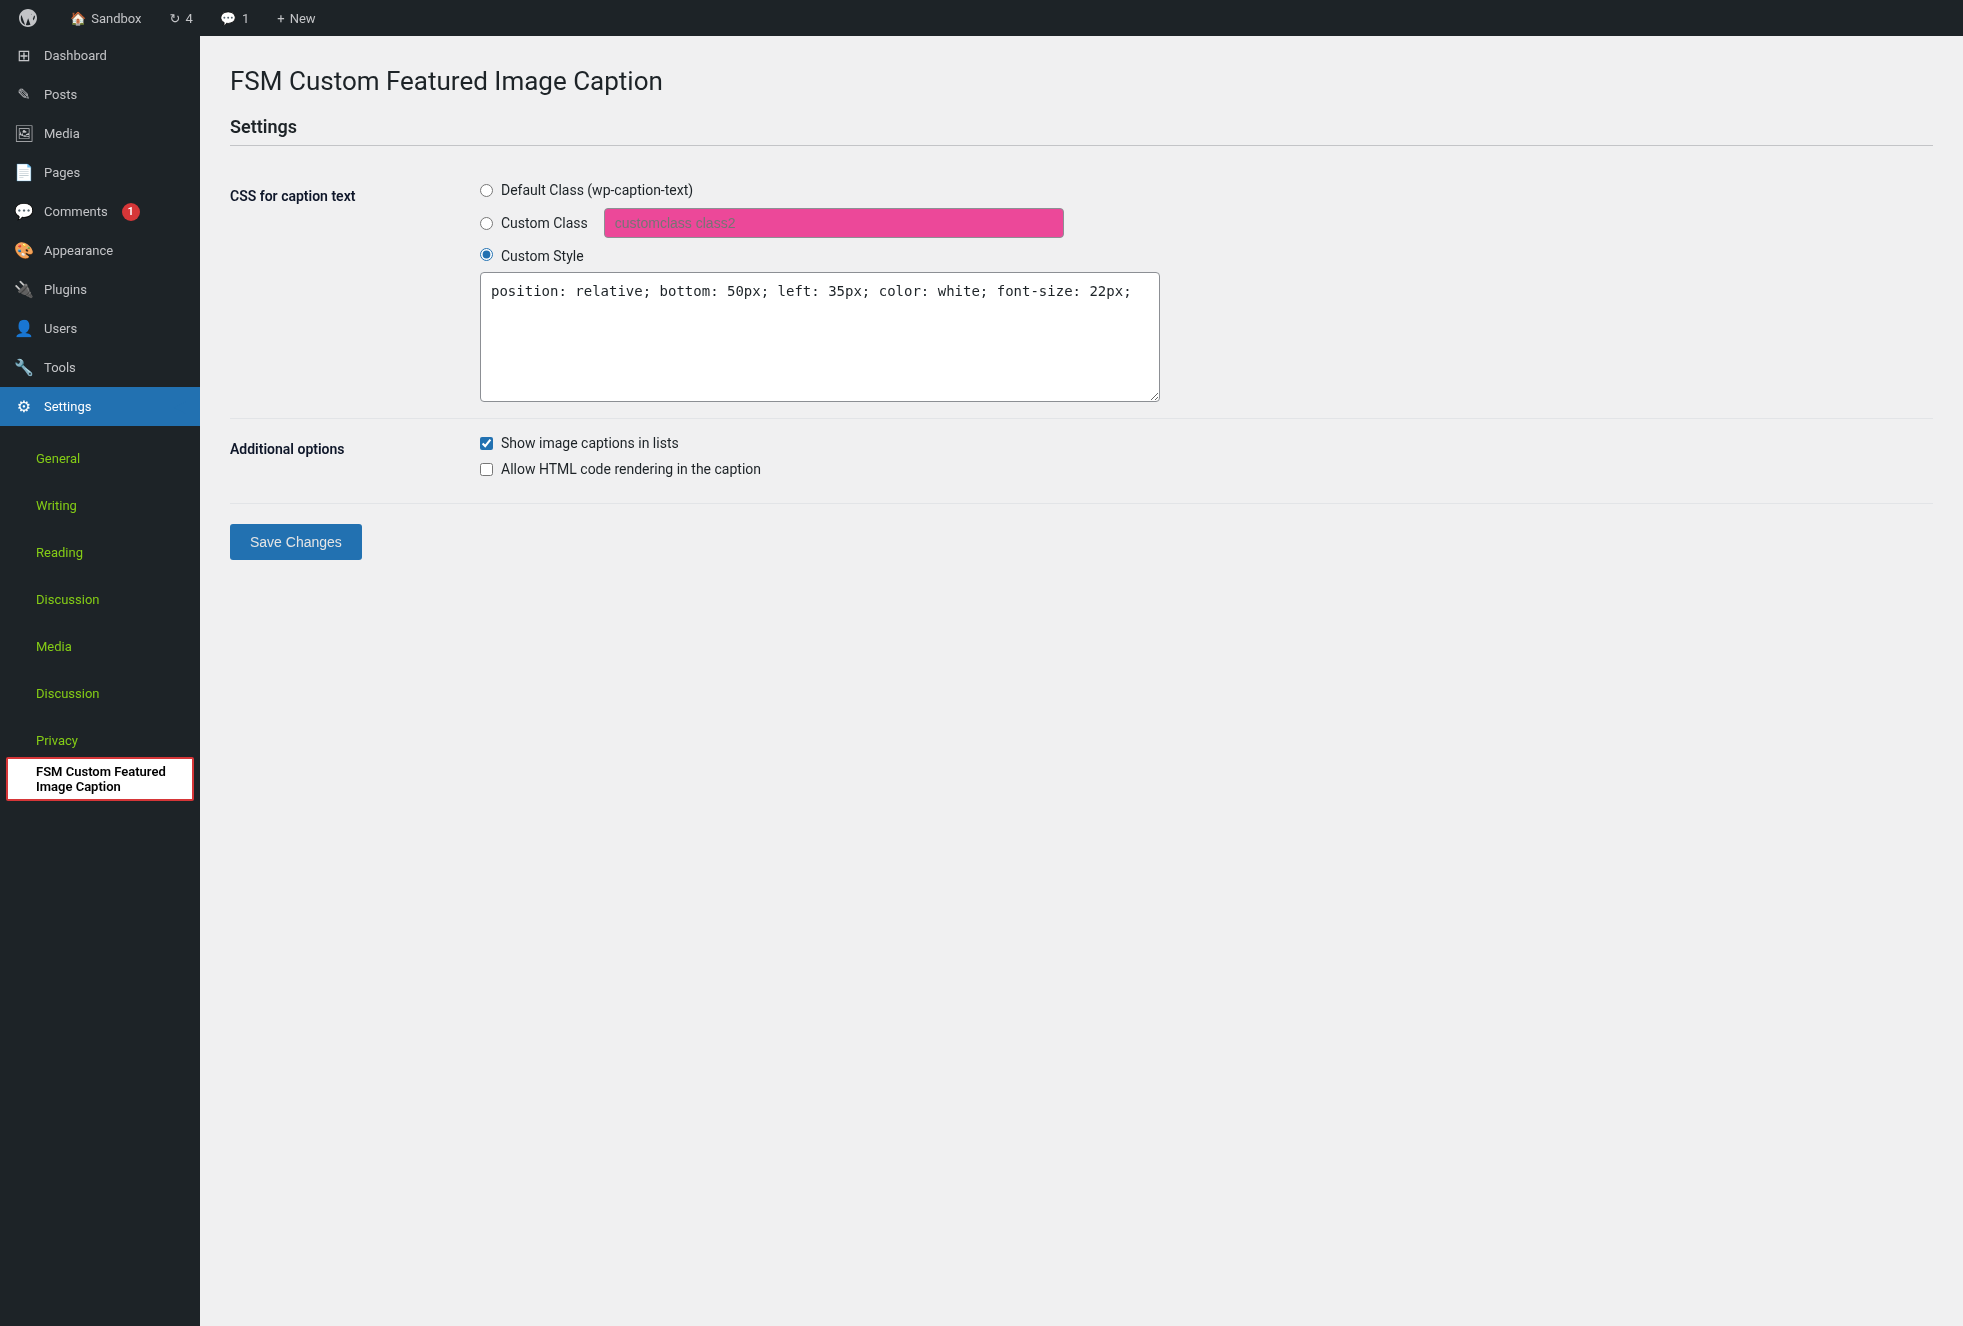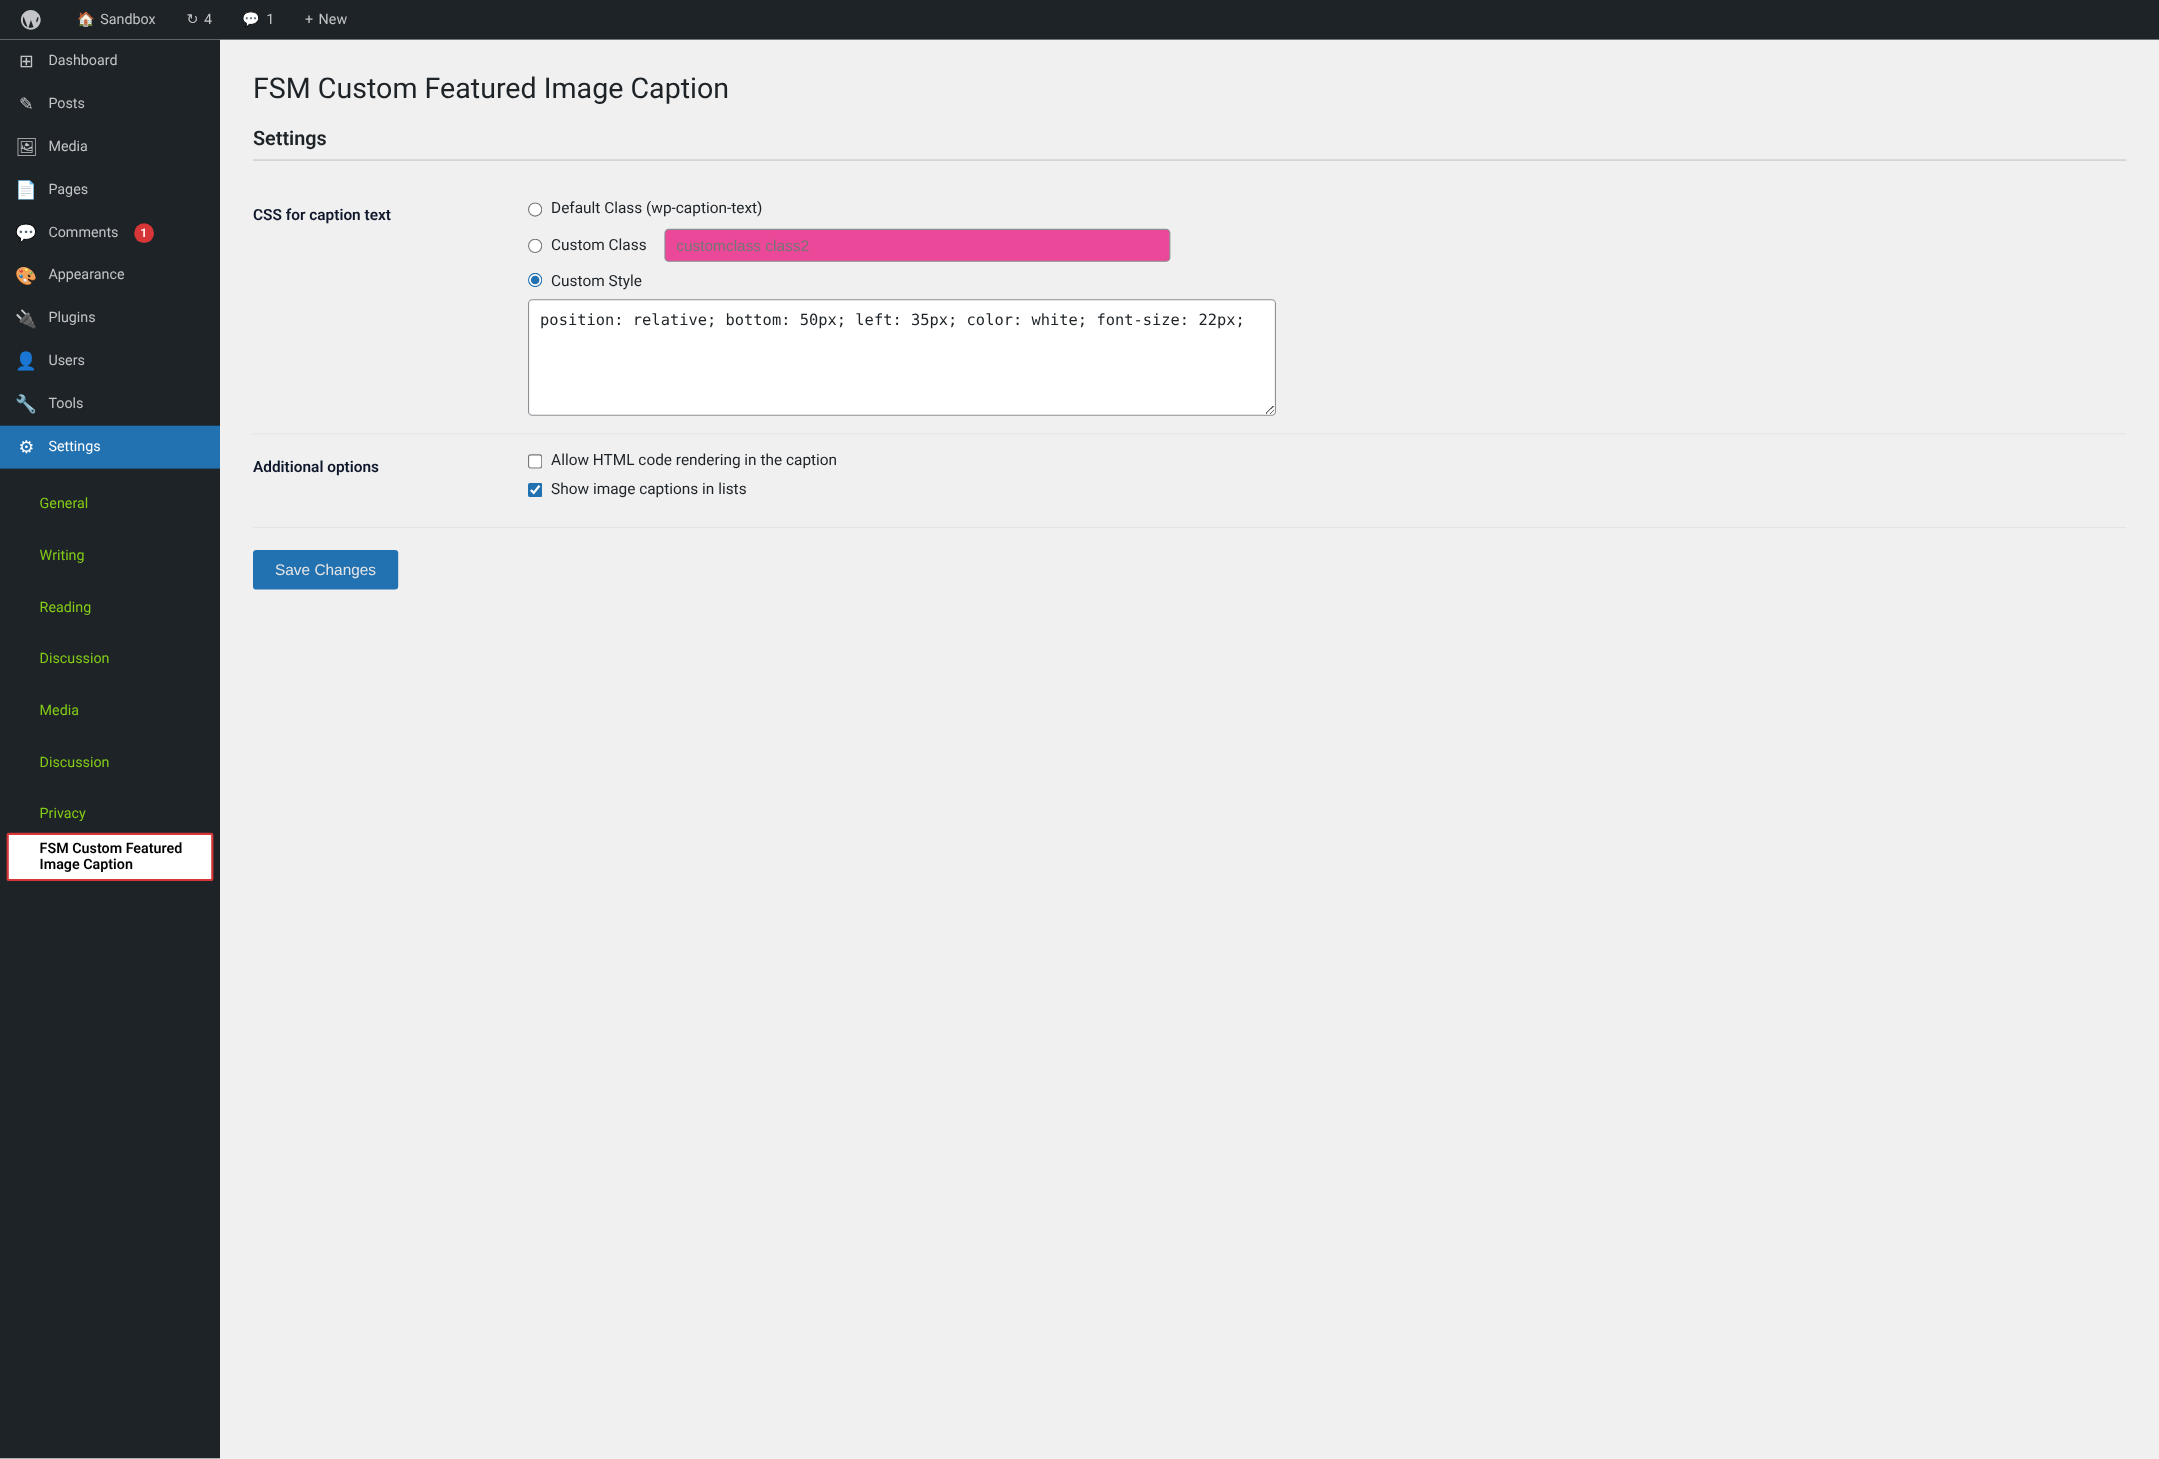--- a/index.html
+++ b/index.html
@@ -162,21 +162,21 @@
       padding: 6px 10px;
       font-size: 14px;
       color: #1d2327;
       width: 500px;
       background: #ec4899;
     }
 
     
     .style-textarea {
       width: 680px;
-      height: 106px;
+      height: 130px;
       border: 1px solid #8c8f94;
       border-radius: 4px;
       padding: 10px;
       font-size: 14px;
       font-family: monospace;
       color: #1d2327;
       background: #fff;
       resize: vertical;
       display: block;
       margin-top: 8px;
@@ -319,29 +319,29 @@
 
       </div>
     </div>
 
     
     <div class="settings-row">
       <div class="settings-label">Additional options</div>
       <div class="settings-field">
 
         <div class="option-row">
+          <input type="checkbox" id="show-captions" checked="" style="">
+          <label for="show-captions" class="option-label">Show image captions in lists</label>
+        </div>
+
+        <div class="option-row">
           <input type="checkbox" id="allow-html" style="">
           <label for="allow-html" class="option-label">Allow HTML code rendering in the caption</label>
         </div>
 
-        <div class="option-row">
-          <input type="checkbox" id="show-captions" checked="" style="">
-          <label for="show-captions" class="option-label">Show image captions in lists</label>
-        </div>
-
       </div>
     </div>
 
     
     <button class="save-button">Save Changes</button>
 
   </div>
 </div>
 
 </body></html>

